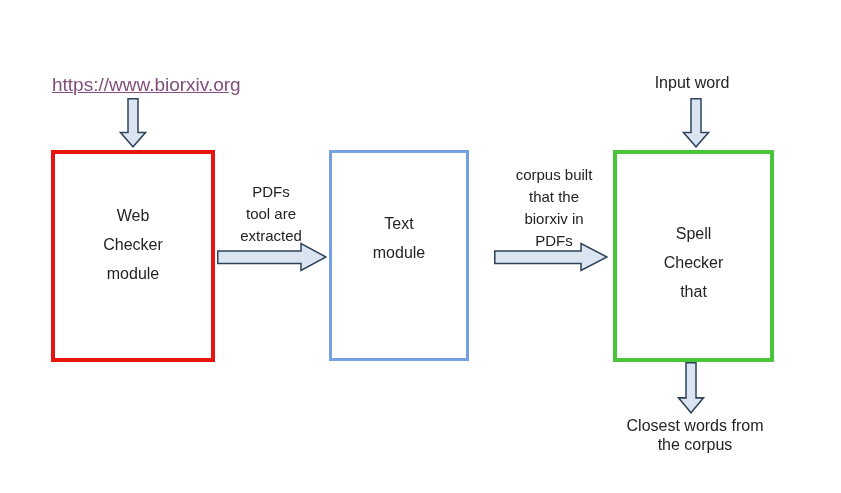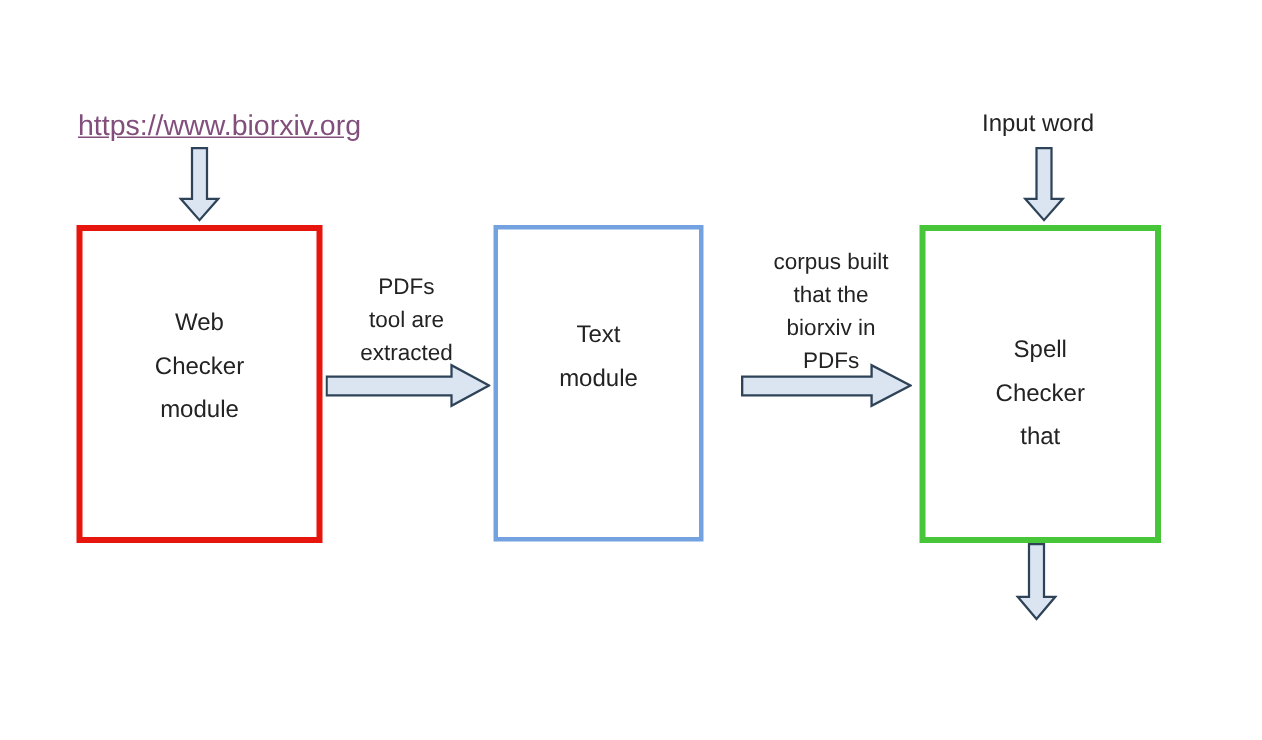--- a/index.html
+++ b/index.html
@@ -116,14 +116,18 @@
   <div class="box box-green" style="border-color: rgb(71, 198, 57);">
     <span class="tline">Spell</span>
     <span class="tline">Checker</span>
     <span class="tline">that</span>
   </div>
 
   <svg class="arrow" style="left:677px; top:362px;" width="28" height="52" viewBox="0 0 28 50" preserveAspectRatio="none">
     <path d="M9 0.75 L19 0.75 L19 34.5 L26.5 34.5 L14 48.75 L1.5 34.5 L9 34.5 Z"></path>
   </svg>
 
+  <div class="io-label" id="output-label">
+    <span class="tline">Closest words from</span>
+    <span class="tline">the corpus</span>
+  </div>
 
 </div>
 
 </body></html>

